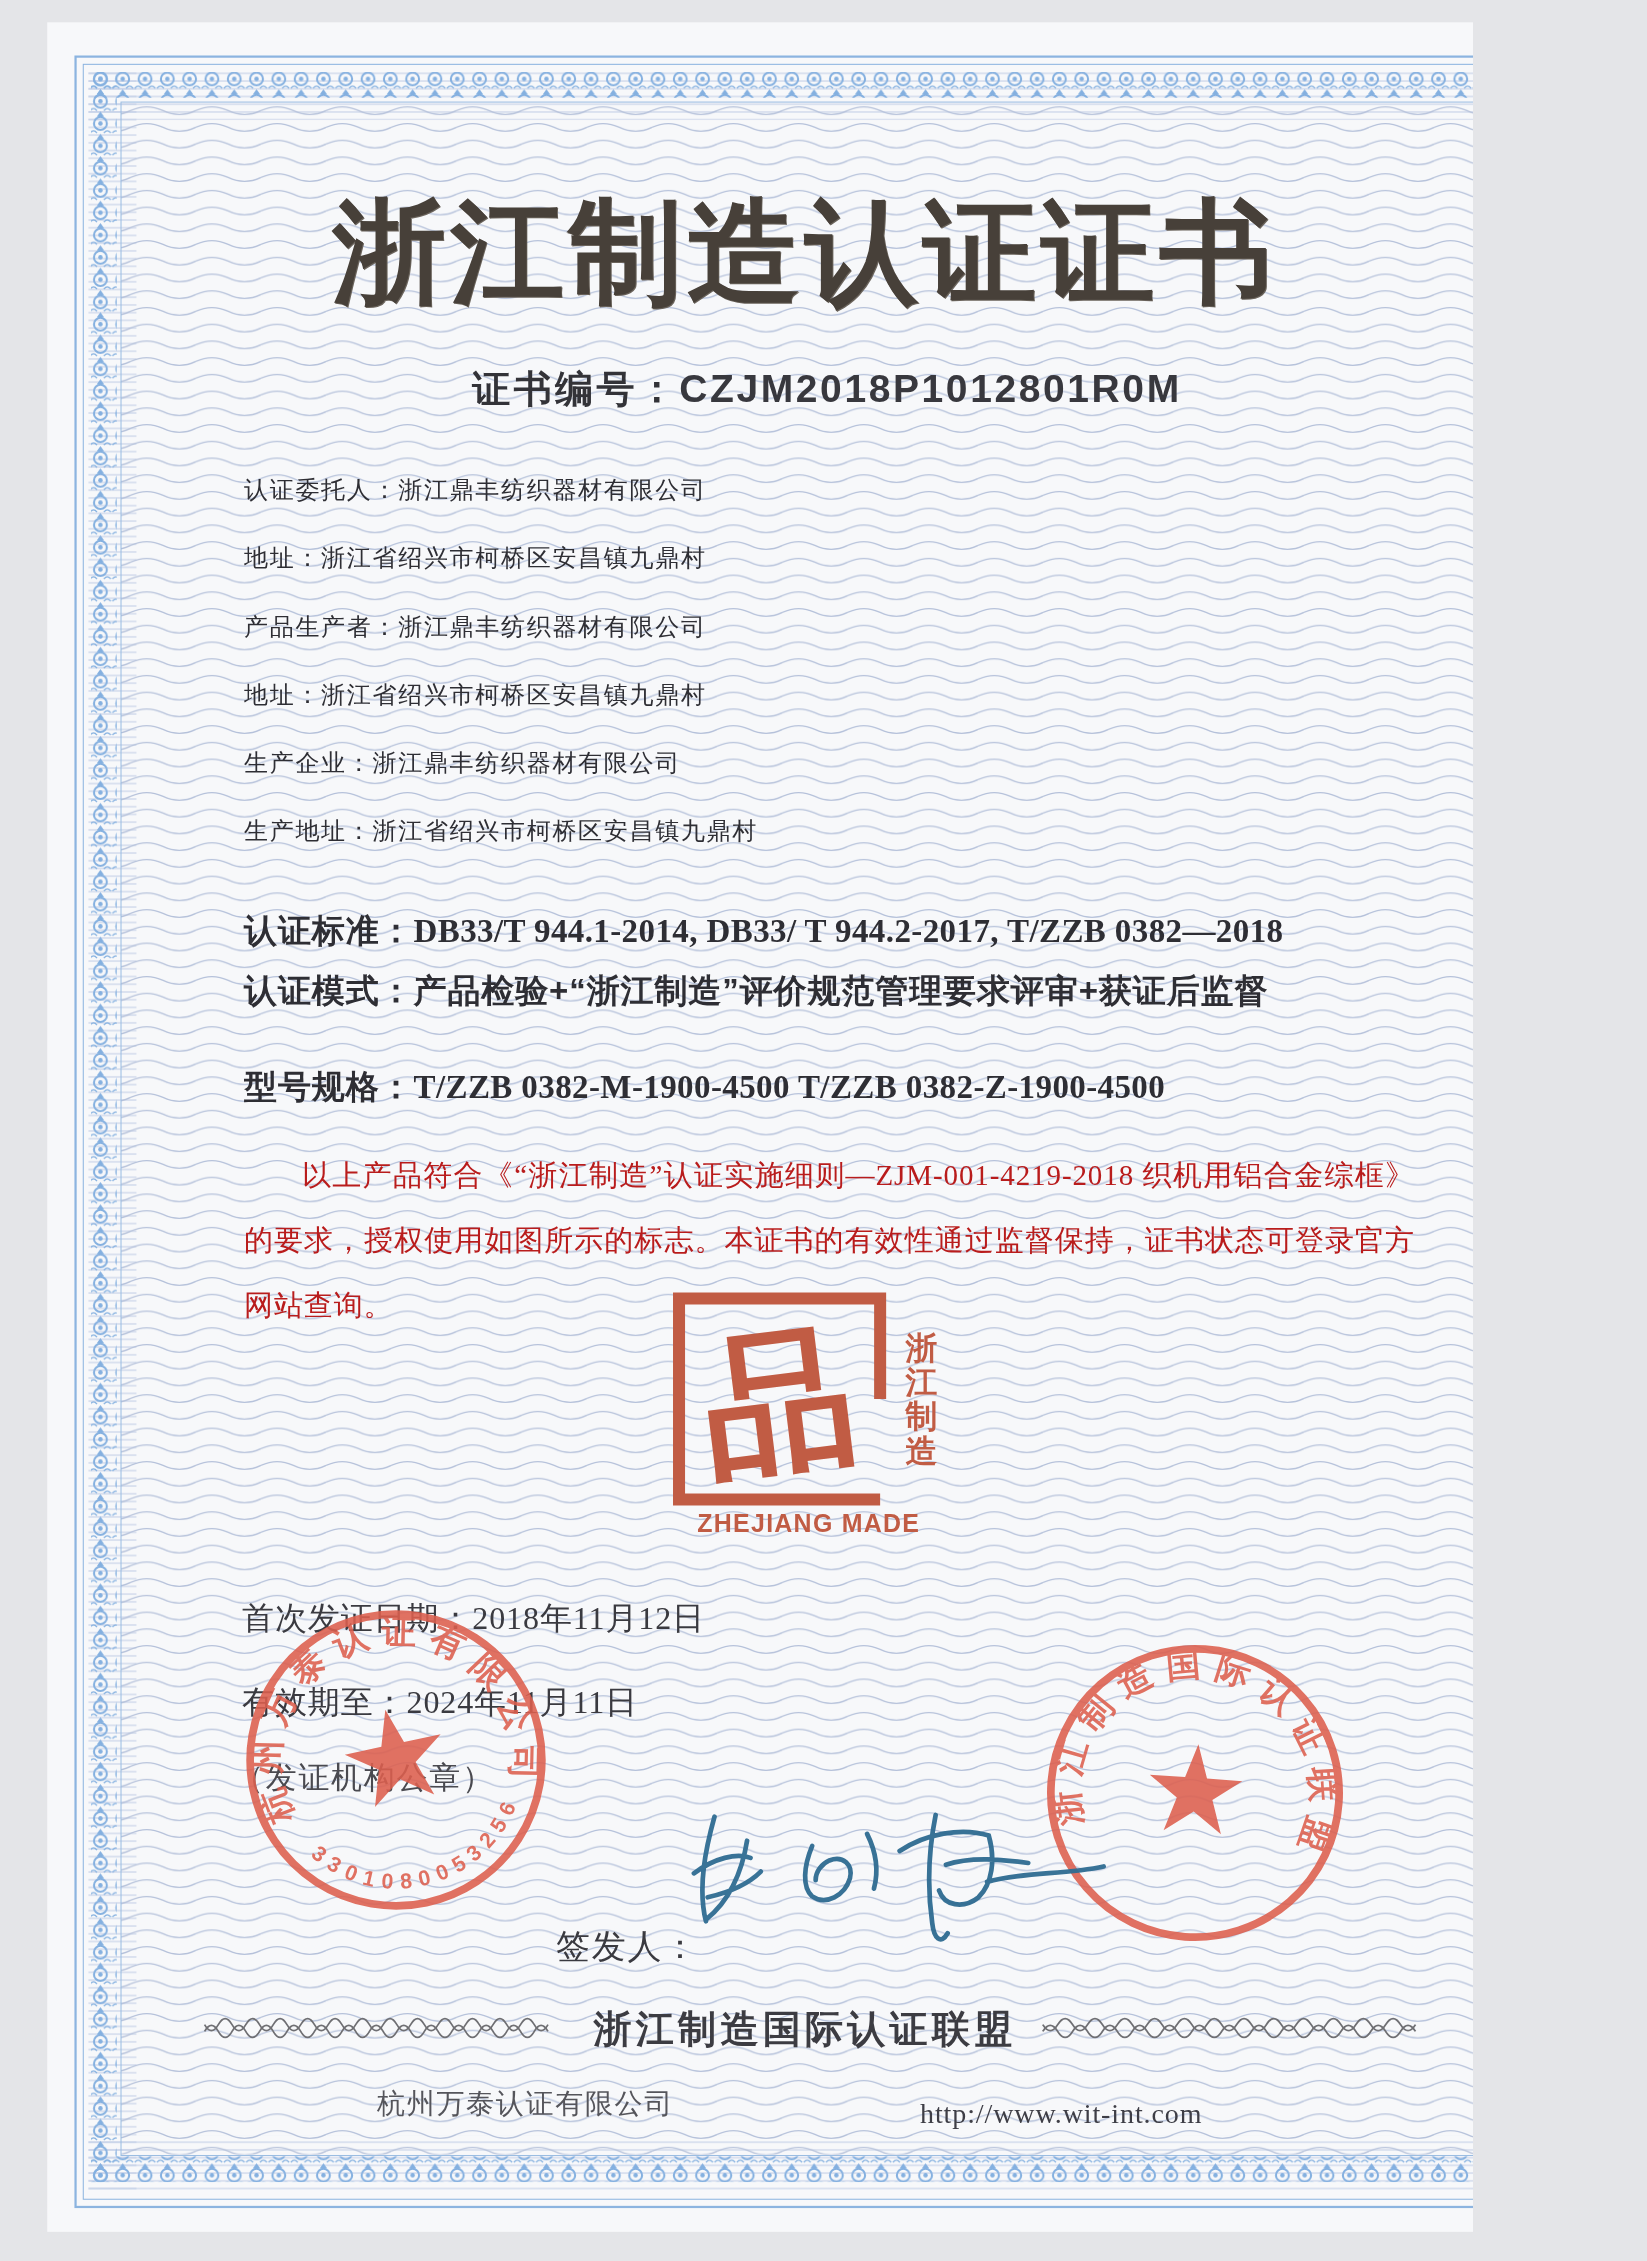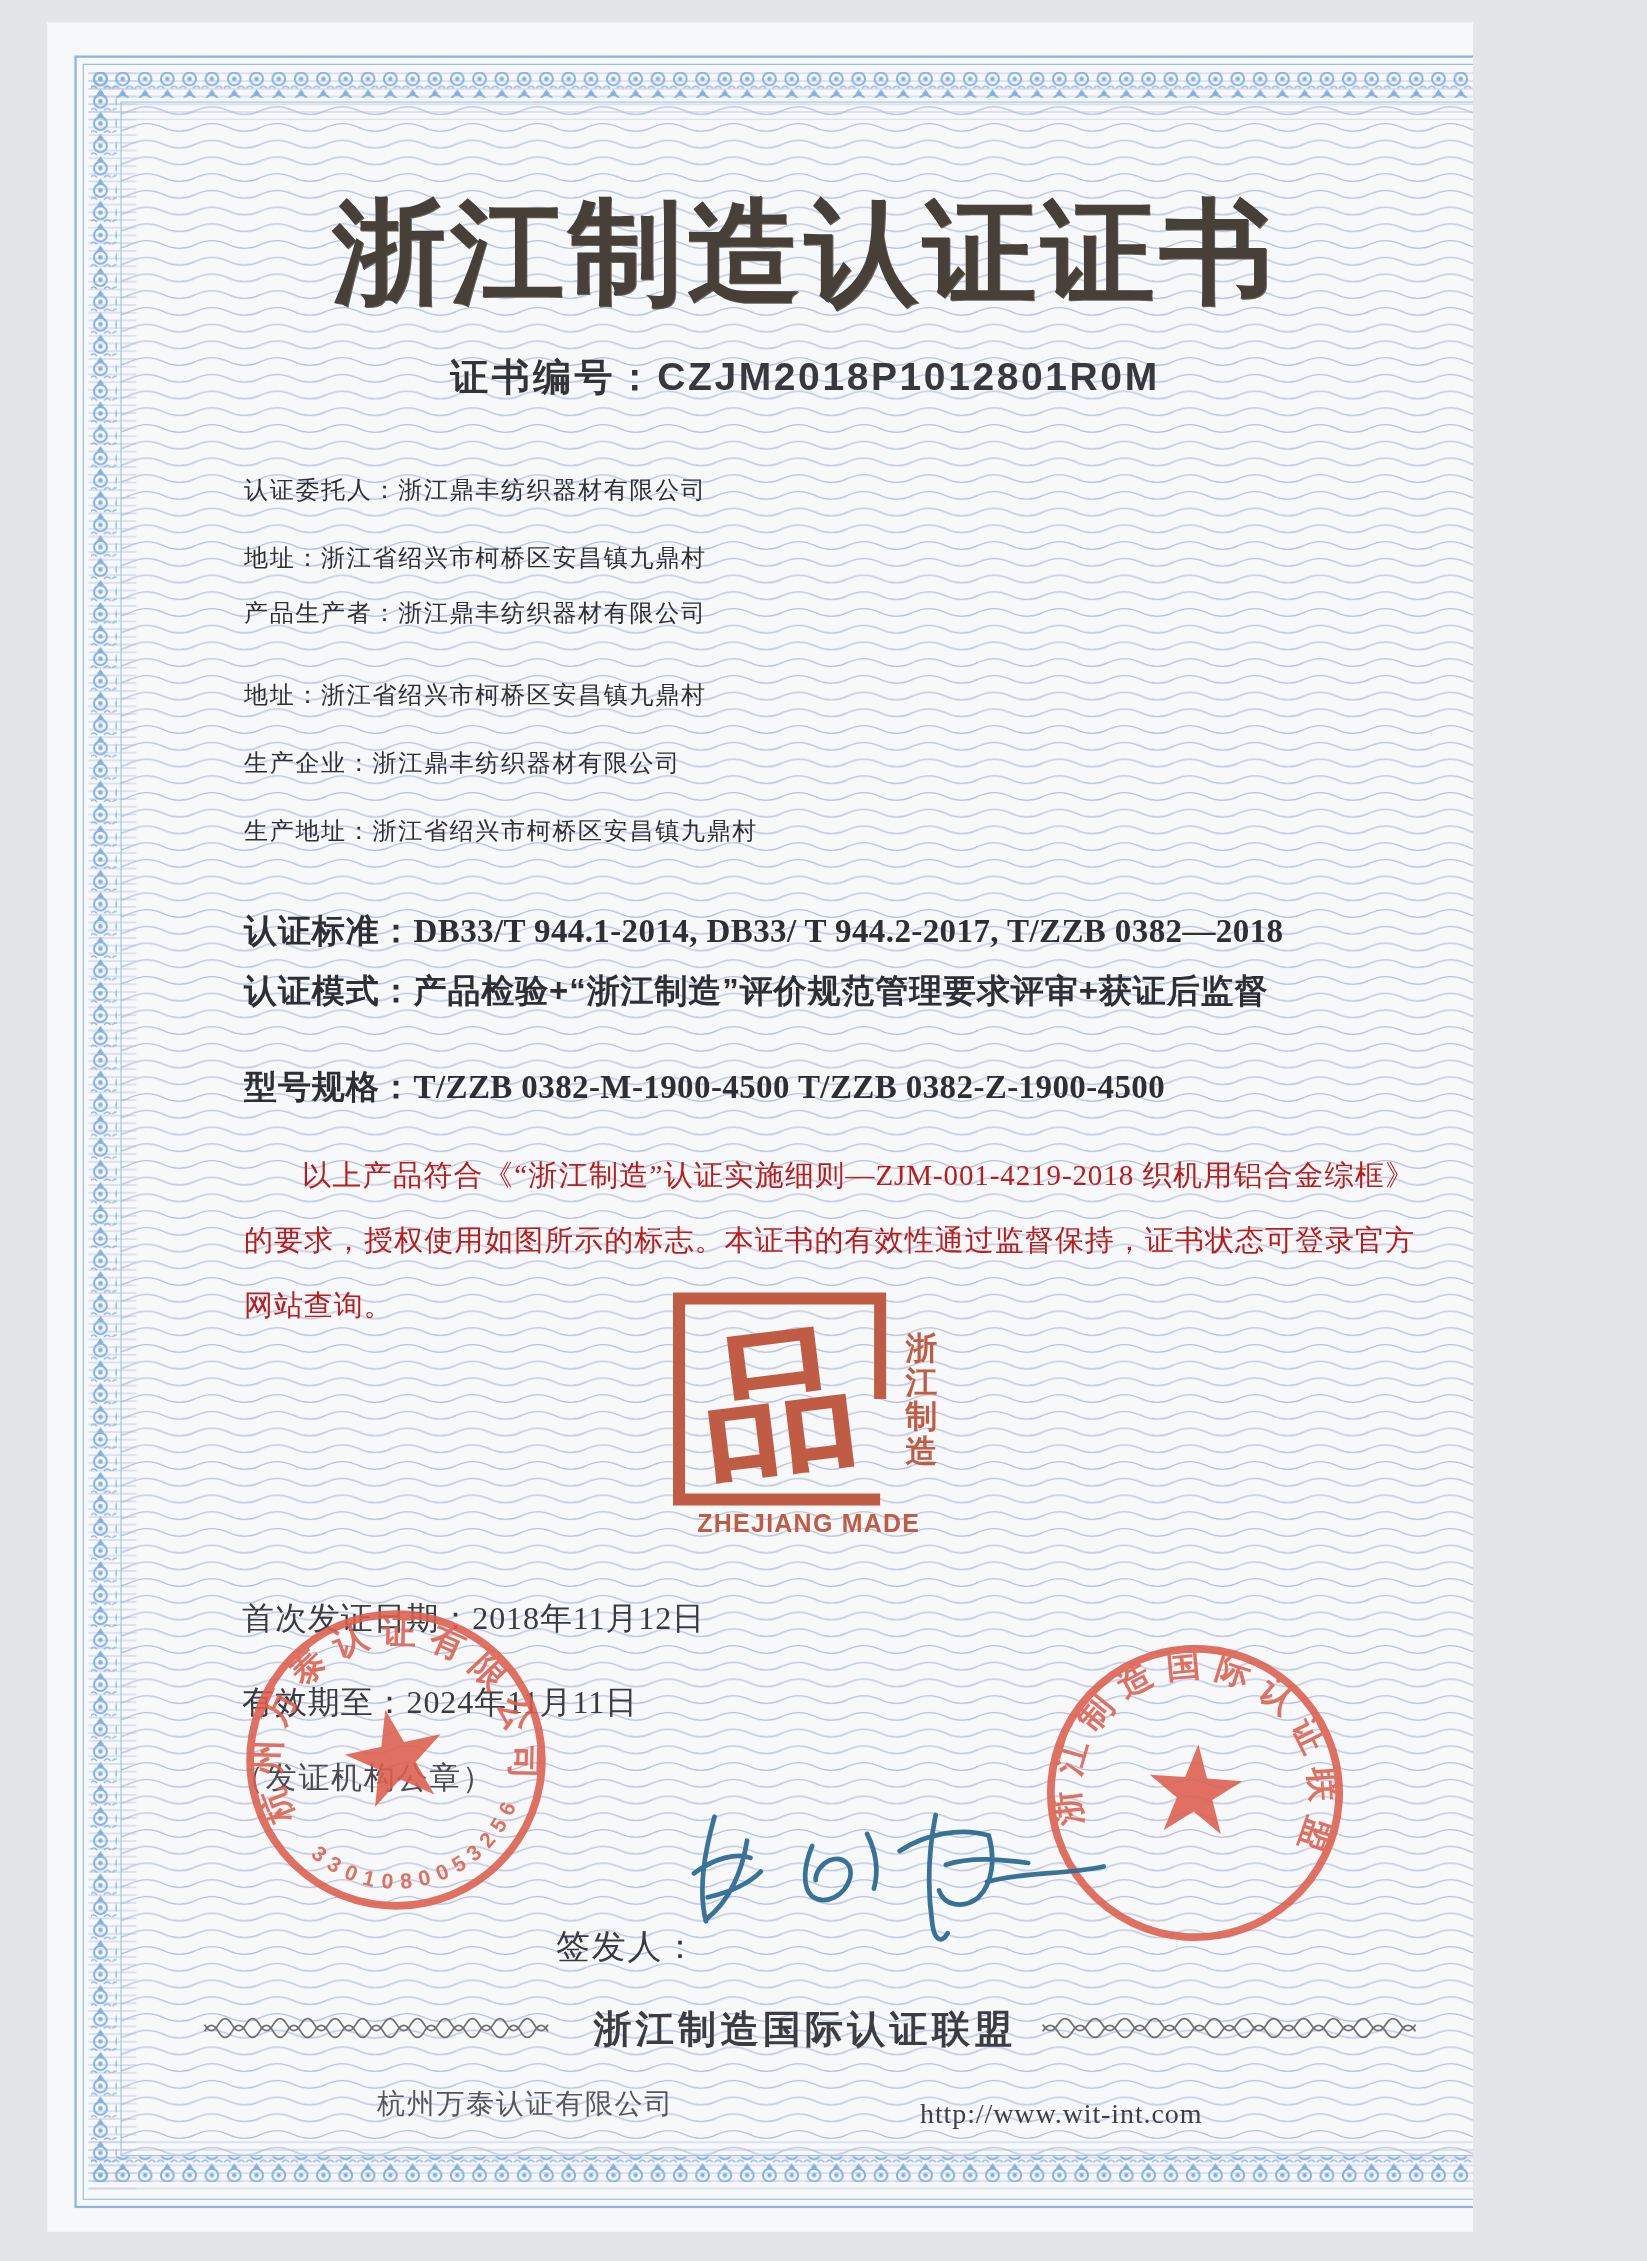--- a/index.html
+++ b/index.html
@@ -3,21 +3,21 @@
 <meta charset="utf-8">
 <style>
   html,body{margin:0;padding:0;background:#e4e5e8;}
   .stage{position:relative;width:1473px;height:2261px;overflow:hidden;
          font-family:"Liberation Sans","DejaVu Sans",sans-serif;}
   .abs{position:absolute;}
   .center-band{left:75px;width:1460px;text-align:center;white-space:nowrap;}
   .cert-title{top:177px;font-family:"DejaVu Serif","Liberation Serif",serif;
               font-weight:bold;font-size:113px;letter-spacing:5.1px;color:#474039;
               text-shadow:0.9px 0.9px 0 #6b645c;}
-  .cert-no{top:352px;color:#3a3a40;}
+  .cert-no{top:364px;color:#3a3a40;padding-left:22px;}
   .cert-no .lbl{font-weight:700;font-size:38px;letter-spacing:3.4px;color:#333338;}
   .cert-no .val{font-weight:600;font-size:39px;letter-spacing:2.6px;color:#38383e;}
   .party{left:244px;white-space:nowrap;font-weight:400;font-size:24px;
          letter-spacing:1.7px;color:#2e2e34;}
   .spec{left:244px;white-space:nowrap;font-size:33px;color:#2e2e34;}
   .spec .lbl{font-weight:700;letter-spacing:0.9px;}
   .spec .serifval{font-family:"Liberation Serif","DejaVu Serif",serif;font-weight:600;letter-spacing:0.4px;}
   .spec .sansval{font-weight:700;letter-spacing:0.9px;}
   .statement{left:244px;top:1143px;width:1171px;font-family:"Liberation Serif","DejaVu Serif",serif;
              font-weight:500;font-size:29px;line-height:65px;text-align:justify;
@@ -80,21 +80,21 @@
   </svg>
 
   <div class="abs center-band cert-title">浙江制造认证证书</div>
 
   <div class="abs center-band cert-no">
     <span class="lbl">证书编号：</span><span class="val">CZJM2018P1012801R0M</span>
   </div>
 
   <div class="abs party" style="top:474px"><span>认证委托人：</span><span>浙江鼎丰纺织器材有限公司</span></div>
   <div class="abs party" style="top:542px"><span>地址：</span><span>浙江省绍兴市柯桥区安昌镇九鼎村</span></div>
-  <div class="abs party" style="top:597px"><span>产品生产者：</span><span>浙江鼎丰纺织器材有限公司</span></div>
+  <div class="abs party" style="top:611px"><span>产品生产者：</span><span>浙江鼎丰纺织器材有限公司</span></div>
   <div class="abs party" style="top:679px"><span>地址：</span><span>浙江省绍兴市柯桥区安昌镇九鼎村</span></div>
   <div class="abs party" style="top:747px"><span>生产企业：</span><span>浙江鼎丰纺织器材有限公司</span></div>
   <div class="abs party" style="top:815px"><span>生产地址：</span><span>浙江省绍兴市柯桥区安昌镇九鼎村</span></div>
 
   <div class="abs spec" style="top:909px"><span class="lbl">认证标准：</span><span class="serifval">DB33/T 944.1-2014, DB33/ T 944.2-2017, T/ZZB 0382—2018</span></div>
   <div class="abs spec" style="top:969px"><span class="lbl">认证模式：</span><span class="sansval">产品检验+“浙江制造”评价规范管理要求评审+获证后监督</span></div>
   <div class="abs spec" style="top:1065px"><span class="lbl">型号规格：</span><span class="serifval">T/ZZB 0382-M-1900-4500 T/ZZB 0382-Z-1900-4500</span></div>
 
   <div class="abs statement">以上产品符合《“浙江制造”认证实施细则—ZJM-001-4219-2018 织机用铝合金综框》的要求，授权使用如图所示的标志。本证书的有效性通过监督保持，证书状态可登录官方网站查询。</div>
 

